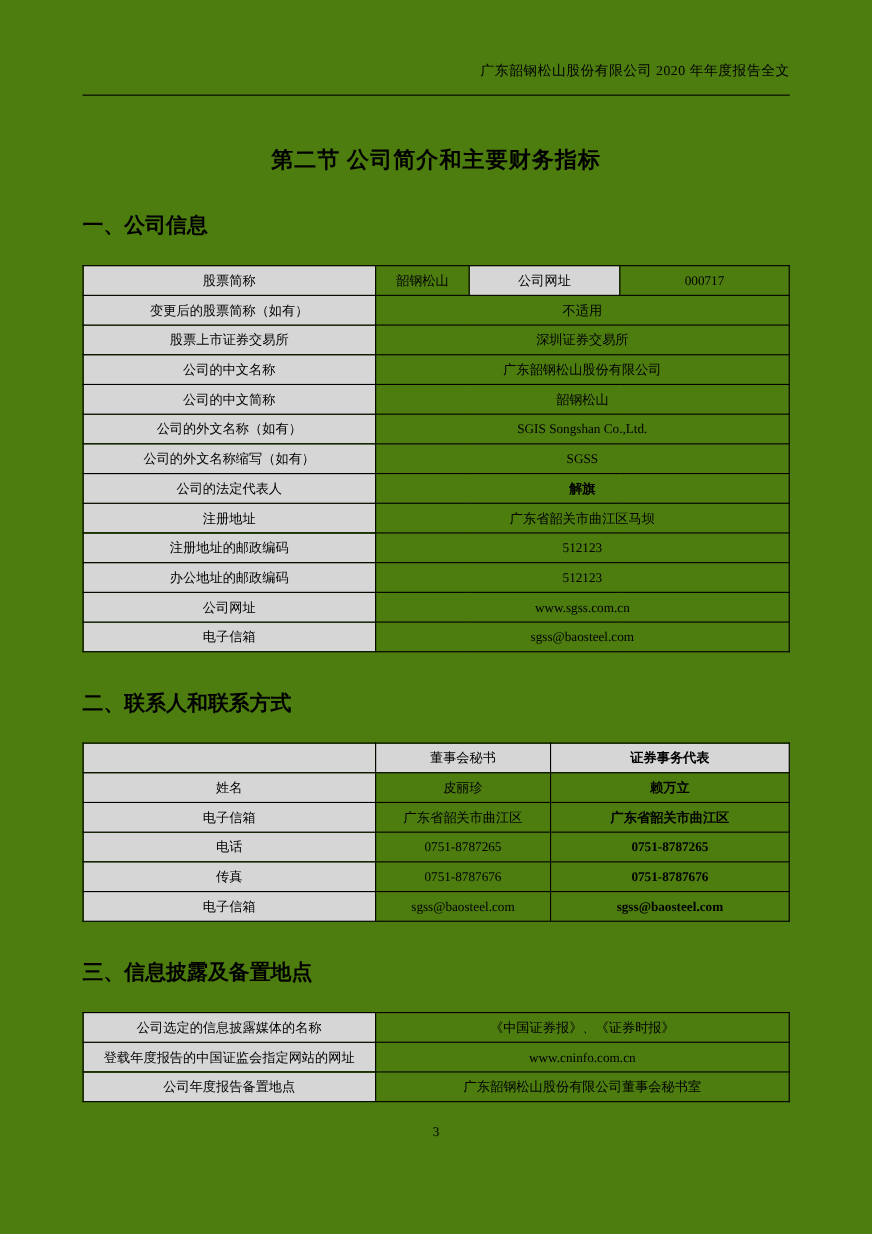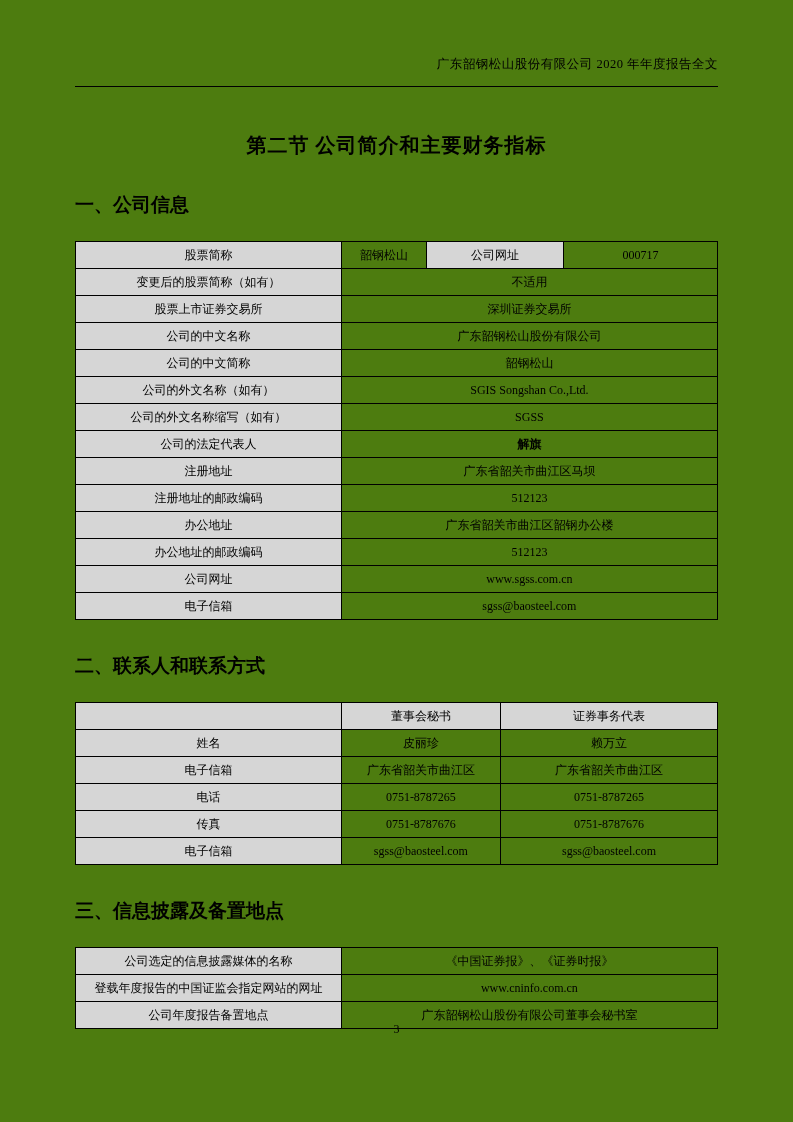--- a/index.html
+++ b/index.html
@@ -63,21 +63,21 @@
   td.gray { background: #d6d6d6; }
   td.bold { font-weight: bold; }
   
   .t1 .c1 { width: 41.4%; }
   .t1 .c2 { width: 13.3%; }
   .t1 .c3 { width: 21.3%; }
   .t1 .c4 { width: 24.0%; }
   
   .t2 .c1 { width: 41.4%; }
   .t2 .c2 { width: 24.8%; }
-  .t2 .c3 { width: 33.8%; }
+  .t2 .c3 { width: 33.8%; font-weight: bold; }
   
   .t3 .c1 { width: 41.4%; }
   .t3 .c2 { width: 58.6%; }
   .page-number {
     position: absolute;
     left: 0;
     width: 793px;
     top: 1022px;
     text-align: center;
     font-size: 12px;
@@ -133,24 +133,20 @@
         </tr>
         <tr>
           <td class="gray c1">注册地址</td>
           <td colspan="3">广东省韶关市曲江区马坝</td>
         </tr>
         <tr>
           <td class="gray c1">注册地址的邮政编码</td>
           <td colspan="3">512123</td>
         </tr>
         <tr>
-          <td class="gray c1">办公地址</td>
-          <td colspan="3">广东省韶关市曲江区韶钢办公楼</td>
-        </tr>
-        <tr>
           <td class="gray c1">办公地址的邮政编码</td>
           <td colspan="3">512123</td>
         </tr>
         <tr>
           <td class="gray c1">公司网址</td>
           <td colspan="3">www.sgss.com.cn</td>
         </tr>
         <tr>
           <td class="gray c1">电子信箱</td>
           <td colspan="3">sgss@baosteel.com</td>

